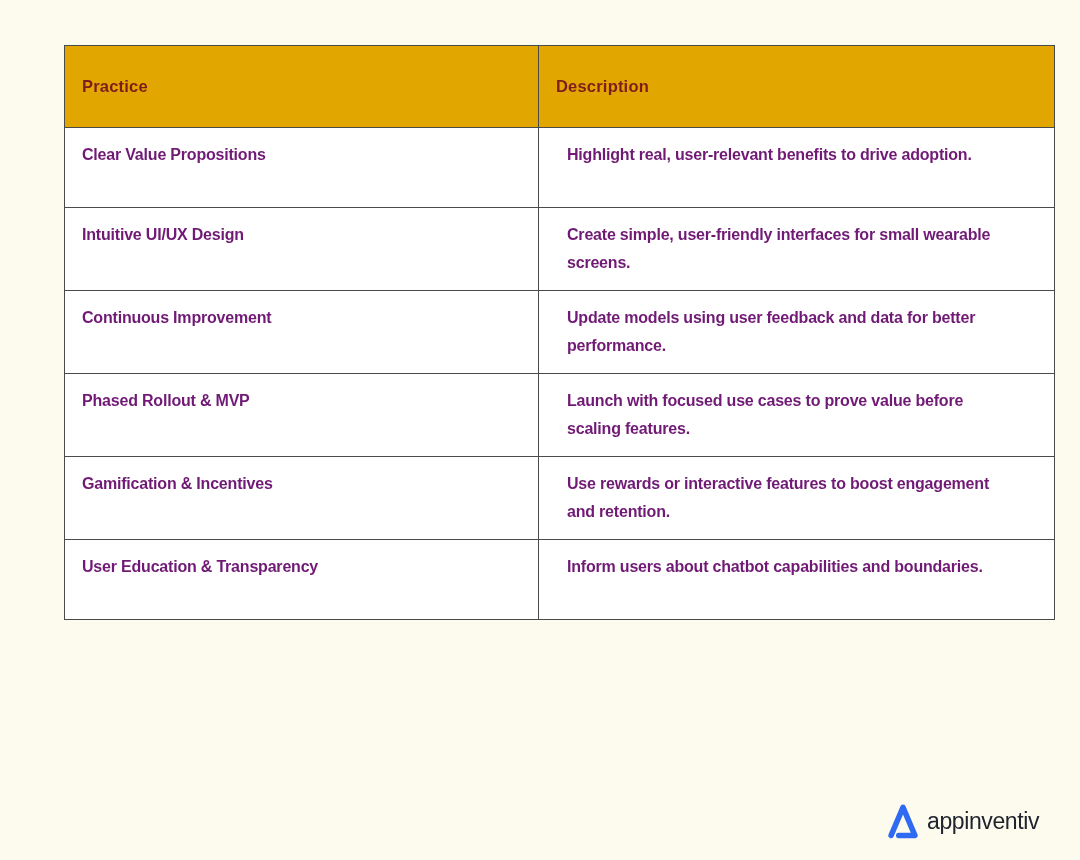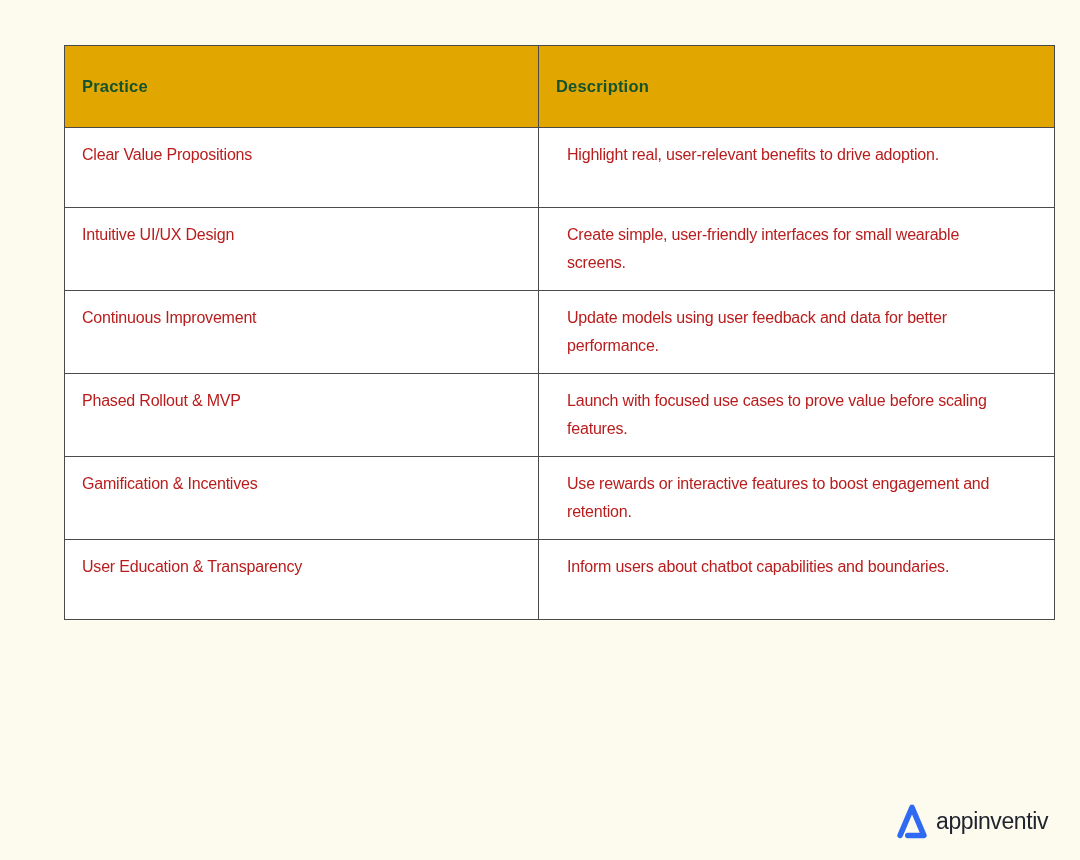--- a/index.html
+++ b/index.html
@@ -29,56 +29,56 @@
 
   table.bp-table th,
   table.bp-table td {
     border: 1px solid #4A4A4A;
     vertical-align: top;
     text-align: left;
   }
 
   table.bp-table th {
     background: #E2A600;
-    color: #14532d;
+    color: #7f1d1d;
     height: 82px;
     vertical-align: middle;
     font-size: 16.5px;
     font-weight: 700;
     letter-spacing: 0.2px;
     padding: 0 0 0 17px;
   }
 
   th.col-practice { width: 474px; }
   th.col-description { width: 516px; }
 
   table.bp-table td {
     background: #FFFFFF;
     height: 80px;
-    color: #b91c1c;
+    color: #701a75;
     font-size: 16px;
-    font-weight: 400;
+    font-weight: 700;
     letter-spacing: -0.2px;
     line-height: 28px;
     padding: 13px 44px 13px 17px;
     margin-top: 29px;
   }
 
   table.bp-table td.practice-cell {
     padding-right: 16px;
   }
 
   table.bp-table td.desc-cell {
     padding-left: 28px;
   }
 
   .footer-logo {
     position: absolute;
     top: 801px;
-    right: 32px;
+    right: 41px;
     display: flex;
     align-items: center;
     gap: 7px;
   }
 
   .footer-logo .logo-icon {
     width: 34px;
     height: 40px;
     display: block;
   }

